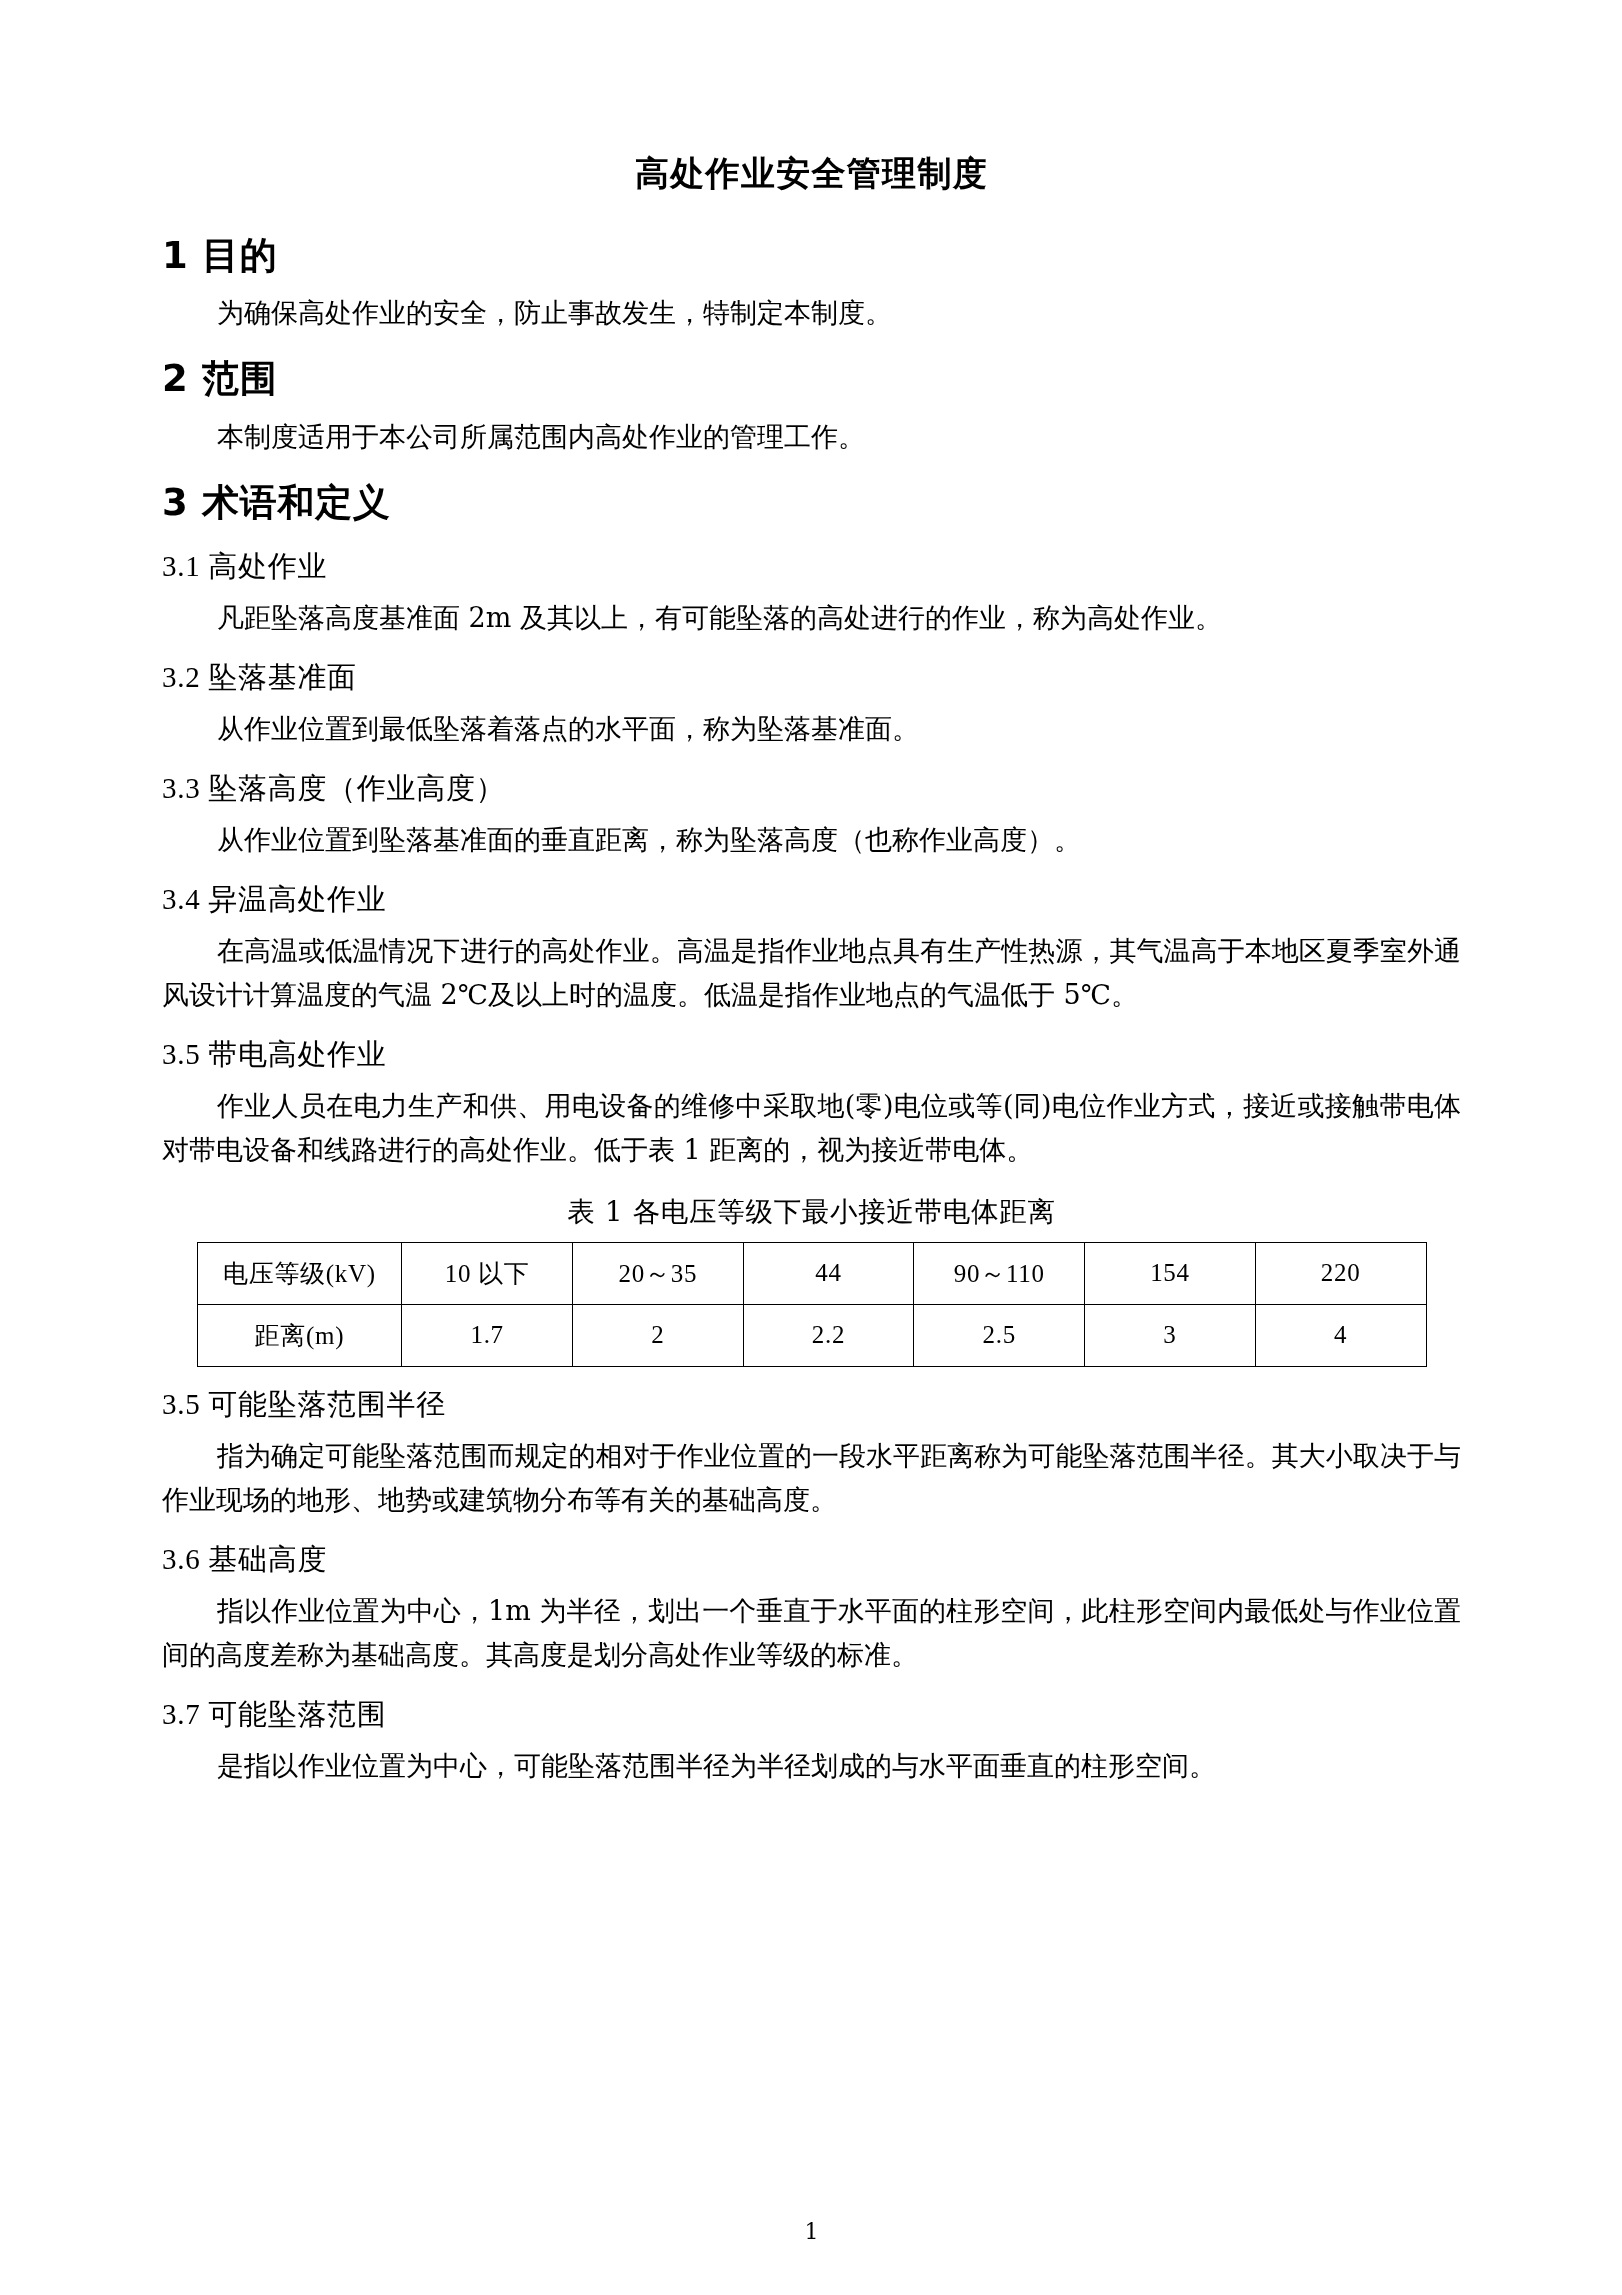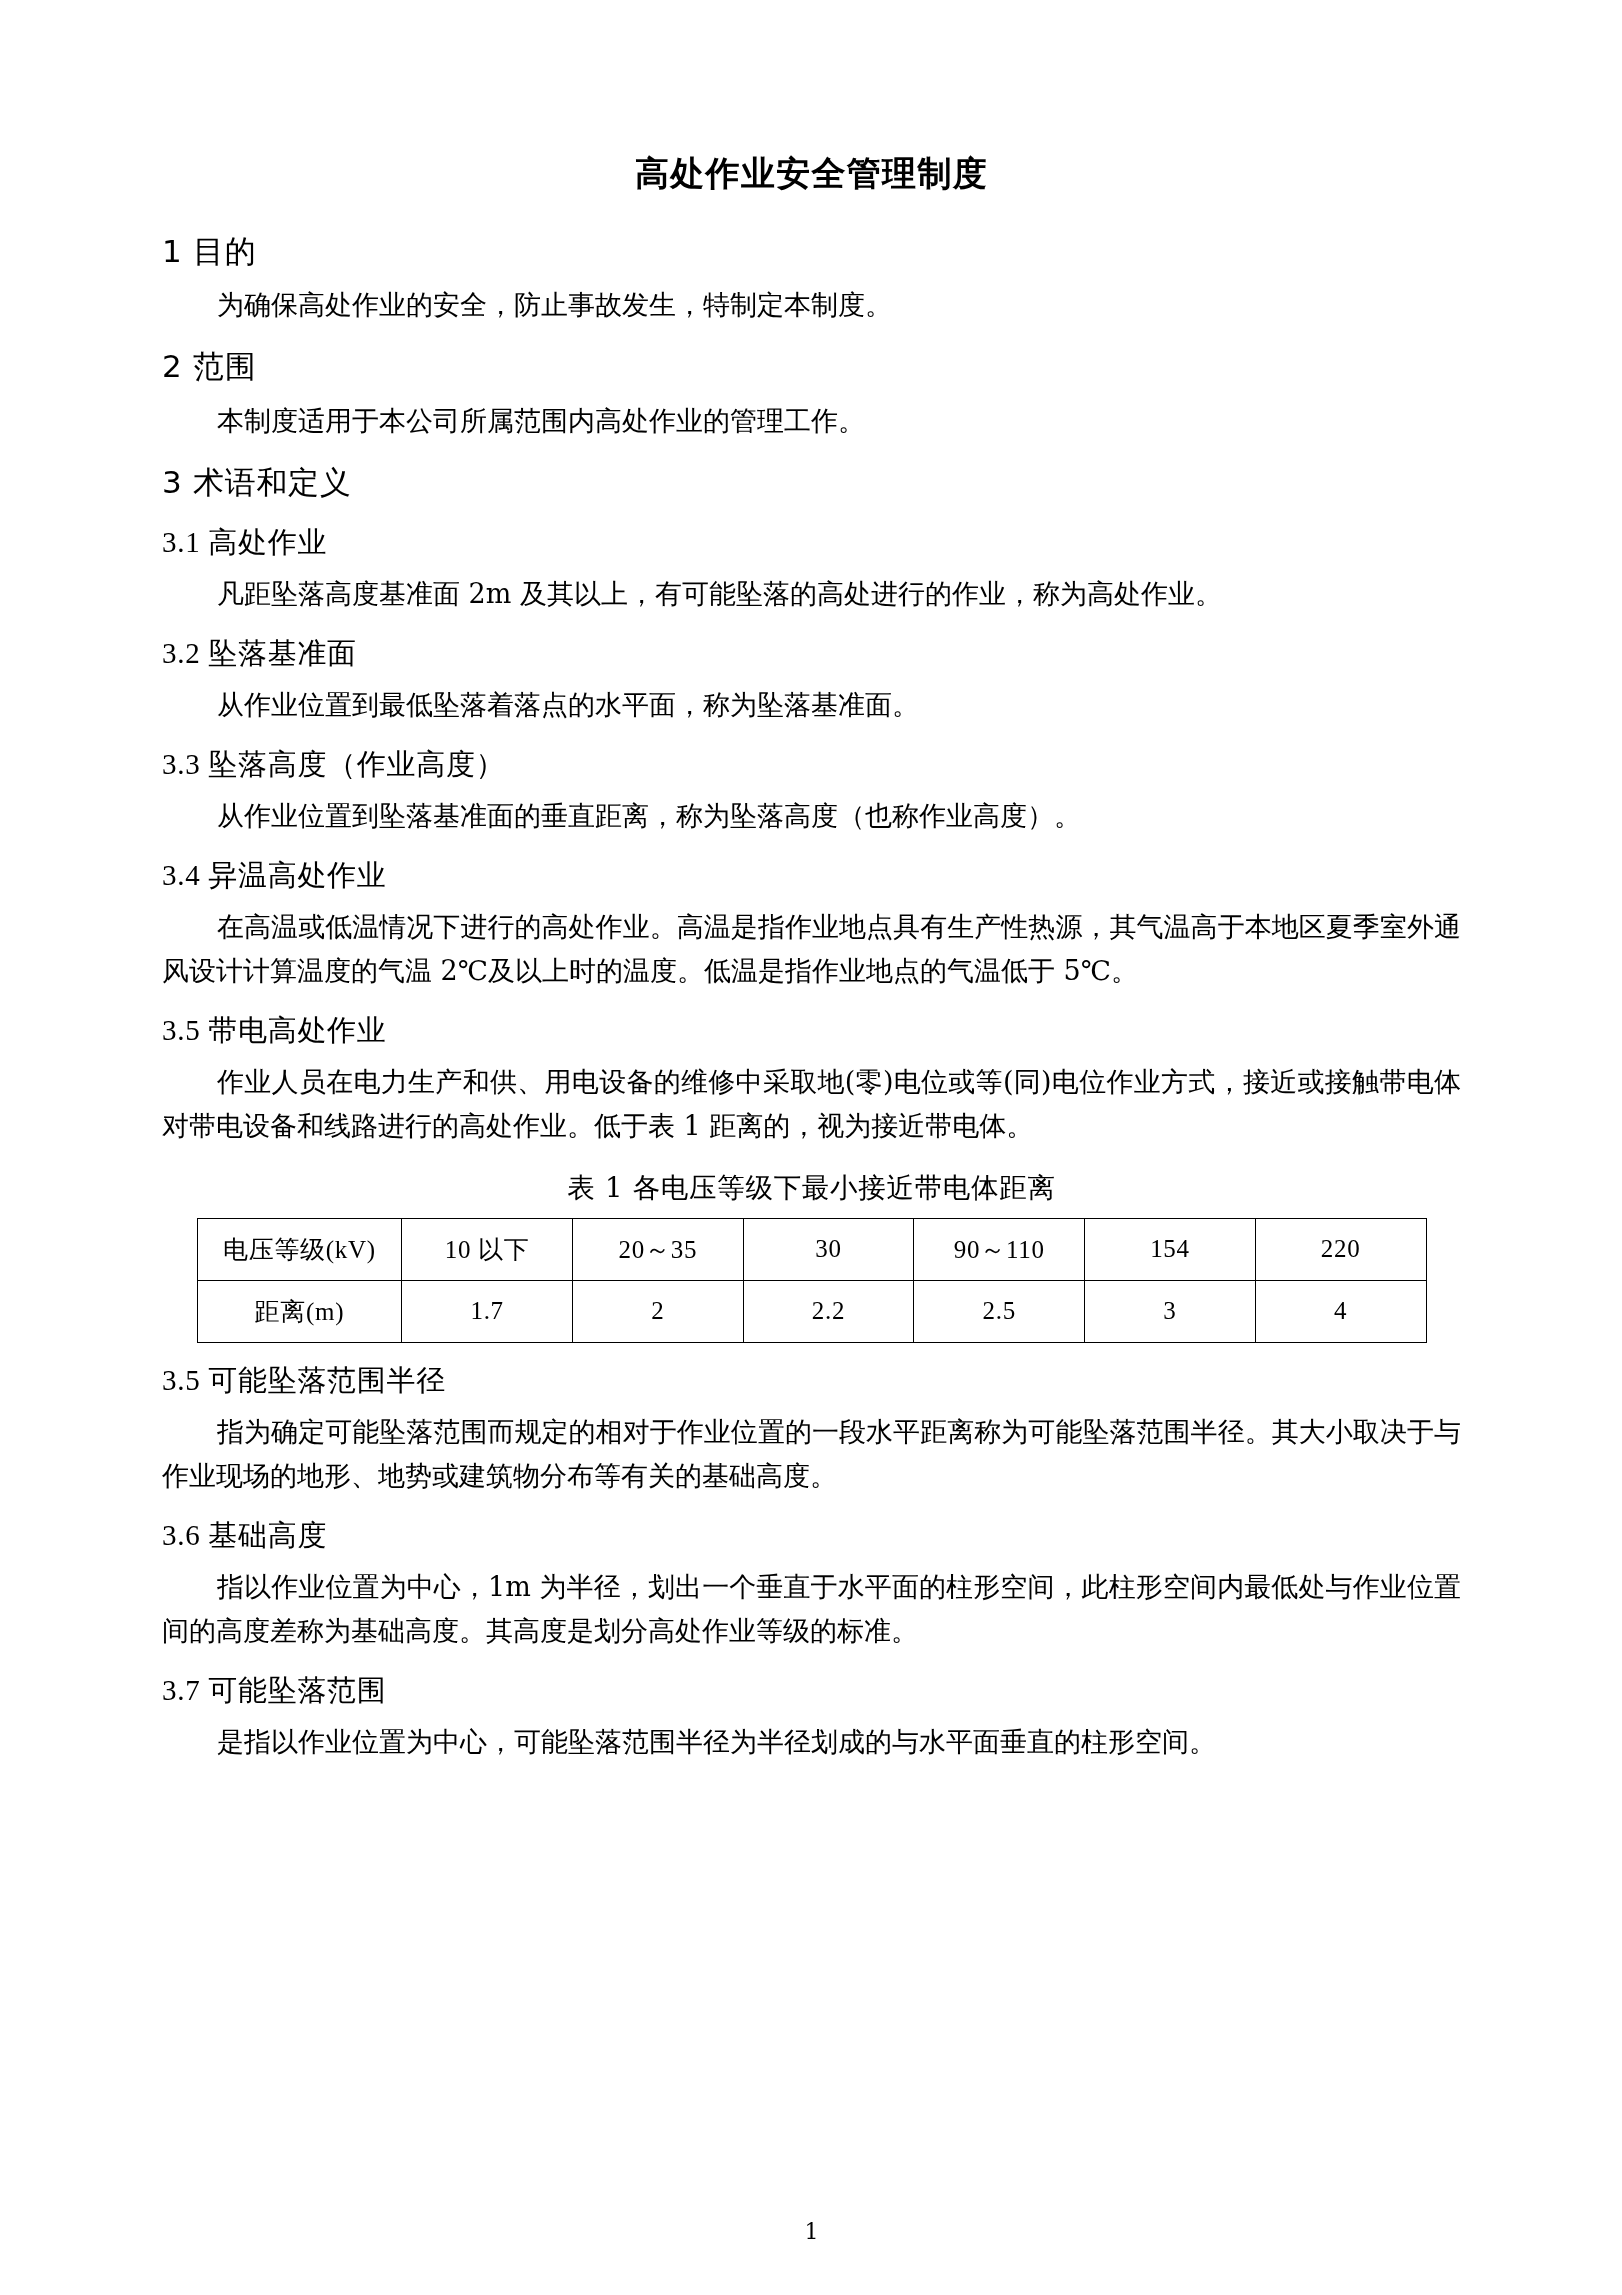--- a/index.html
+++ b/index.html
@@ -24,22 +24,22 @@
   }
   .doc-title {
     text-align: center;
     font-size: 34px;
     font-weight: bold;
     font-family: "DejaVu Sans", "Liberation Sans", sans-serif;
     letter-spacing: 1.3px;
     margin: 19.6px 0 34px 0;
   }
   .h1 {
-    font-size: 31px;
-    font-weight: normal;
+    font-size: 37px;
+    font-weight: bold;
     font-family: "DejaVu Sans", "Liberation Sans", sans-serif;
     margin: 19.6px 0 10.5px 0;
     letter-spacing: 0.7px;
   }
   .h2 {
     font-size: 29px;
     font-weight: normal;
     font-family: Liberation Serif, serif;
     margin: 18.3px 0 9.2px 0;
     letter-spacing: 0.7px;
@@ -116,21 +116,21 @@
   <div class="para">作业人员在电力生产和供、用电设备的维修中采取地(零)电位或等(同)电位作业方式，接近或接触带电体对带电设备和线路进行的高处作业。低于表 1 距离的，视为接近带电体。</div>
 
   <div class="table-caption">表 1   各电压等级下最小接近带电体距离</div>
 
   <table class="volt-table">
     <tbody>
       <tr>
         <td class="label-cell">电压等级(kV)</td>
         <td>10  以下</td>
         <td>20～35</td>
-        <td>30</td>
+        <td>44</td>
         <td>90～110</td>
         <td>154</td>
         <td>220</td>
       </tr>
       <tr>
         <td class="label-cell">距离(m)</td>
         <td>1.7</td>
         <td>2</td>
         <td>2.2</td>
         <td>2.5</td>

